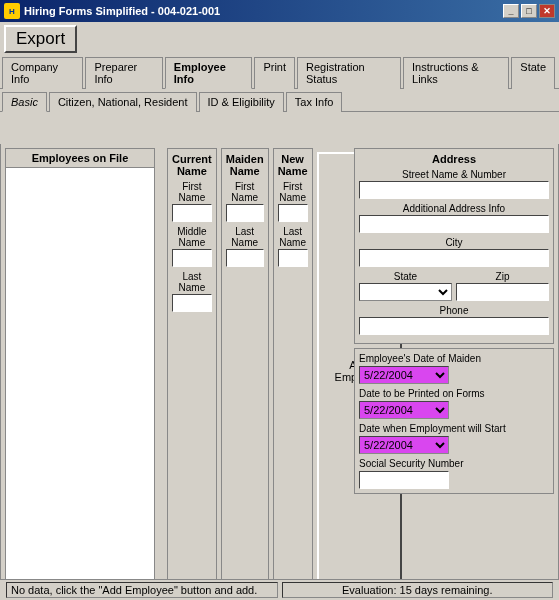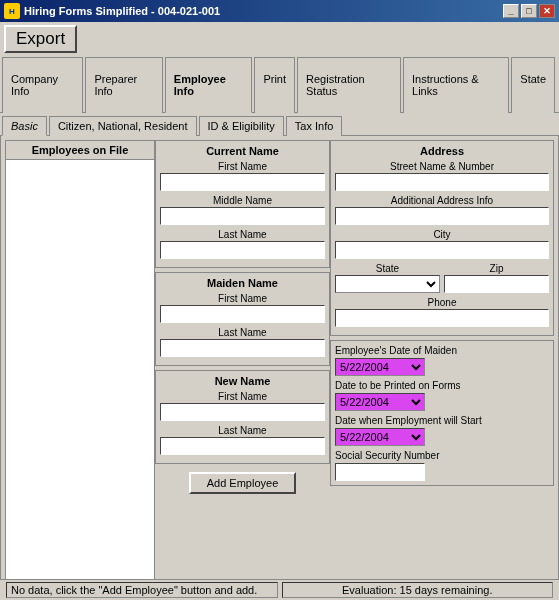--- a/index.html
+++ b/index.html
@@ -72,21 +72,21 @@
       font-size: 17px;
       cursor: pointer;
     }
     .tab-bar-top {
       display: flex;
       border-bottom: 1px solid #888;
       padding: 0 2px;
       background: #d4d0c8;
     }
     .tab {
-      padding: 15px 8px;
+      padding: 3px 8px;
       border: 1px solid #888;
       border-bottom: none;
       background: #d4d0c8;
       cursor: pointer;
       font-size: 11px;
       margin-right: 2px;
       position: relative;
       top: 1px;
     }
     .tab.active {
@@ -118,22 +118,23 @@
       border-bottom: 1px solid #d4d0c8;
       z-index: 1;
       font-style: italic;
     }
     .panel {
       background: #d4d0c8;
       border: 1px solid #888;
       border-top: none;
       padding: 4px;
       display: flex;
-      gap: 0;
+      gap: 12px;
       min-height: 450px;
+      margin-top: 32px;
     }
     .employees-panel {
       width: 150px;
       border: 1px solid #888;
       background: white;
       min-height: 420px;
       display: flex;
       flex-direction: column;
     }
     .employees-panel-title {
@@ -144,21 +145,21 @@
       font-weight: bold;
       border-bottom: 1px solid #888;
     }
     .employees-list {
       flex: 1;
       background: white;
     }
     .middle-panel {
       width: 175px;
       display: flex;
-      flex-direction: column;
+      flex-direction: row;
       gap: 4px;
     }
     .section-box {
       border: 1px solid #888;
       background: #d4d0c8;
       padding: 4px;
     }
     .section-title {
       text-align: center;
       font-weight: bold;

